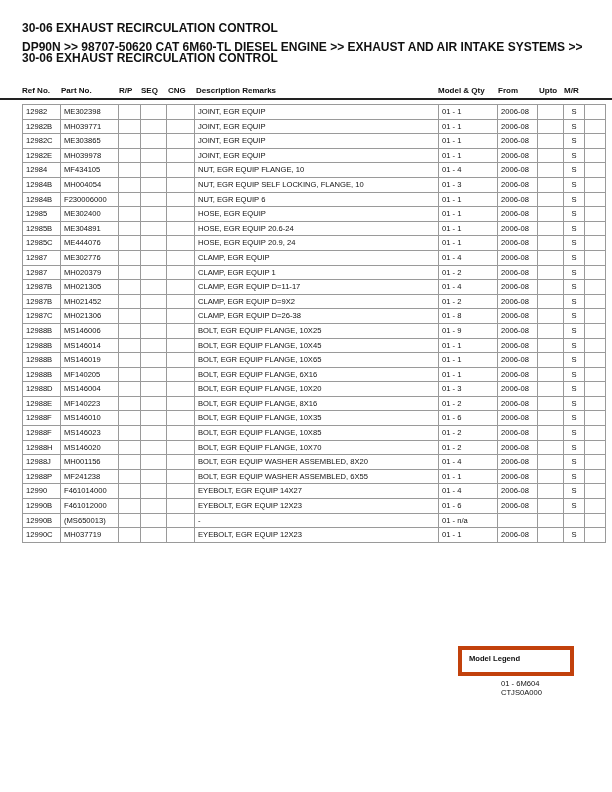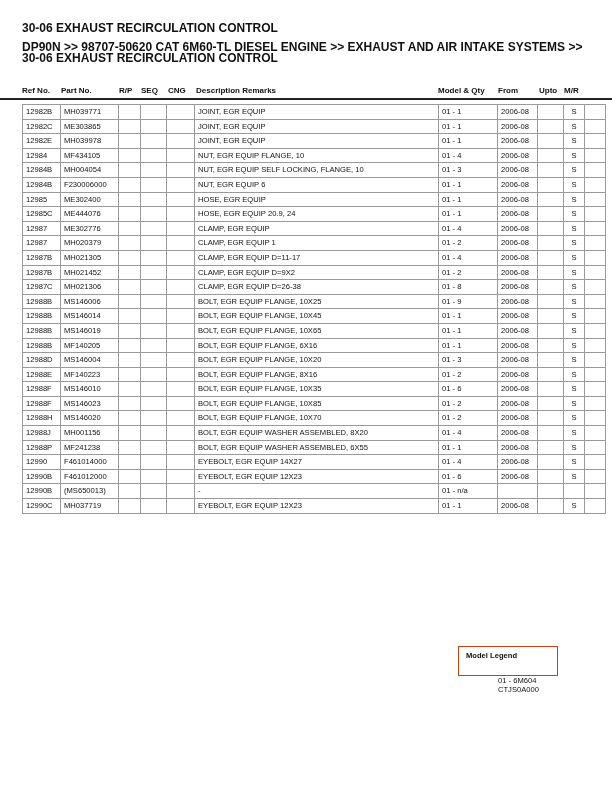--- a/index.html
+++ b/index.html
@@ -10,22 +10,22 @@
                   font-weight: bold; line-height: 11px; }
     .hdr { position: absolute; top: 86px; left: 0; width: 592px; height: 12px; font-size: 8px; font-weight: bold; }
     .hdr span { position: absolute; top: 0; white-space: nowrap; }
     .hrule { position: absolute; left: 0; top: 98px; width: 612px; height: 2px; background: #222; }
     table.parts { position: absolute; left: 22px; top: 104px; border-collapse: collapse;
                   font-size: 7.6px; table-layout: fixed; }
     table.parts td { border: 1px solid #9a9a9a; padding: 2px 3px 0 3px; height: 11.6px;
                      vertical-align: top; line-height: 10px; white-space: nowrap; overflow: hidden; }
     table.parts td.desc { white-space: normal; }
     table.parts td.mr { text-align: center; padding-left: 0; padding-right: 0; }
-    .legend { position: absolute; left: 458px; top: 646px; width: 100px; height: 30px;
-              border: 1px solid #c2410c; font-size: 7.6px; padding: 0 0 0 7px; box-sizing: border-box; }
+    .legend { position: absolute; left: 458px; top: 646px; width: 116px; height: 30px;
+              border: 4px solid #c2410c; font-size: 7.6px; padding: 0 0 0 7px; box-sizing: border-box; }
     .legend .lt { font-weight: bold; margin-top: 4px; }
     .legend .lv { margin-top: 16px; padding-left: 32px; }
   </style>
 </head>
 <body>
 
 <div class="title">30-06 EXHAUST RECIRCULATION CONTROL</div>
 <div class="breadcrumb">DP90N &gt;&gt; 98707-50620 CAT 6M60-TL DIESEL ENGINE &gt;&gt; EXHAUST AND AIR INTAKE SYSTEMS &gt;&gt; 30-06 EXHAUST RECIRCULATION CONTROL</div>
 
 <div class="hdr">
@@ -51,20 +51,33 @@
     <col style="width:28px">
       <col style="width:244px">
       <col style="width:59px">
       <col style="width:40px">
     <col style="width:26px">
       <col style="width:21px">
       <col style="width:21px">
   </colgroup>
   <tbody id="parts-body">
       <tr>
+        <td>12982</td>
+        <td>ME302398</td>
+        <td></td>
+        <td></td>
+        <td></td>
+        <td class="desc">JOINT, EGR EQUIP</td>
+        <td>01 - 1</td>
+        <td>2006-08</td>
+        <td></td>
+        <td class="mr">S</td>
+        <td></td>
+      </tr>
+      <tr>
         <td>12982B</td>
         <td>MH039771</td>
         <td></td>
         <td></td>
         <td></td>
         <td class="desc">JOINT, EGR EQUIP</td>
         <td>01 - 1</td>
         <td>2006-08</td>
         <td></td>
         <td class="mr">S</td>
@@ -135,20 +148,33 @@
         <td class="mr">S</td>
         <td></td>
       </tr>
       <tr>
         <td>12985</td>
         <td>ME302400</td>
         <td></td>
         <td></td>
         <td></td>
         <td class="desc">HOSE, EGR EQUIP</td>
+        <td>01 - 1</td>
+        <td>2006-08</td>
+        <td></td>
+        <td class="mr">S</td>
+        <td></td>
+      </tr>
+      <tr>
+        <td>12985B</td>
+        <td>ME304891</td>
+        <td></td>
+        <td></td>
+        <td></td>
+        <td class="desc">HOSE, EGR EQUIP 20.6-24</td>
         <td>01 - 1</td>
         <td>2006-08</td>
         <td></td>
         <td class="mr">S</td>
         <td></td>
       </tr>
       <tr>
         <td>12985C</td>
         <td>ME444076</td>
         <td></td>

